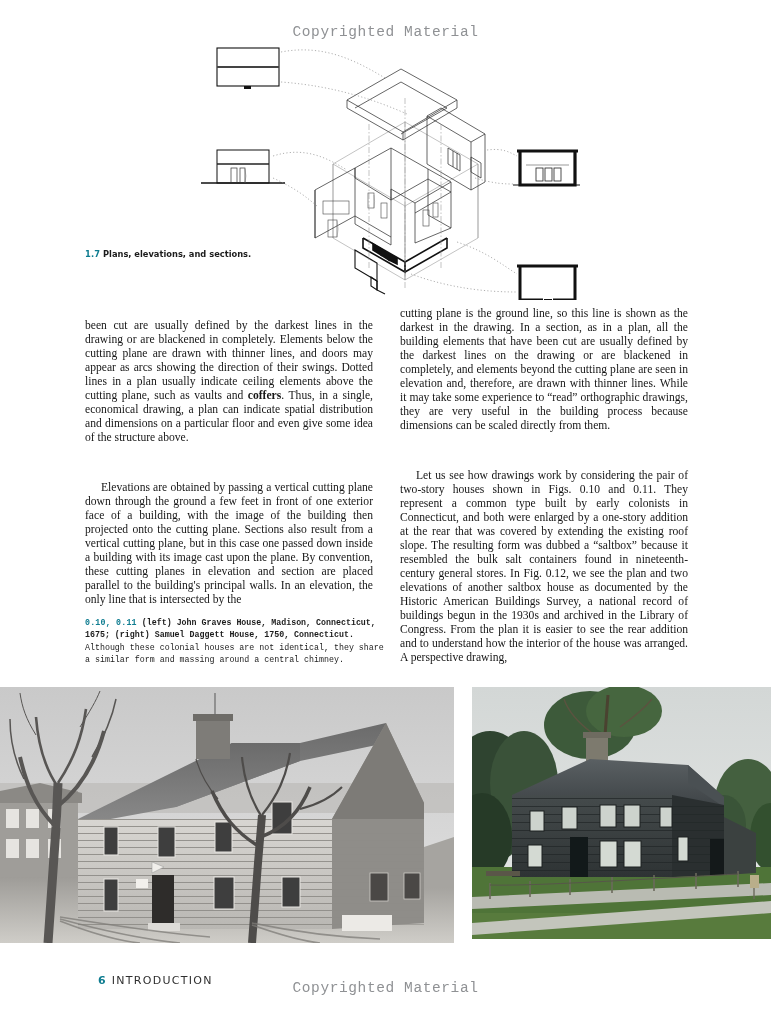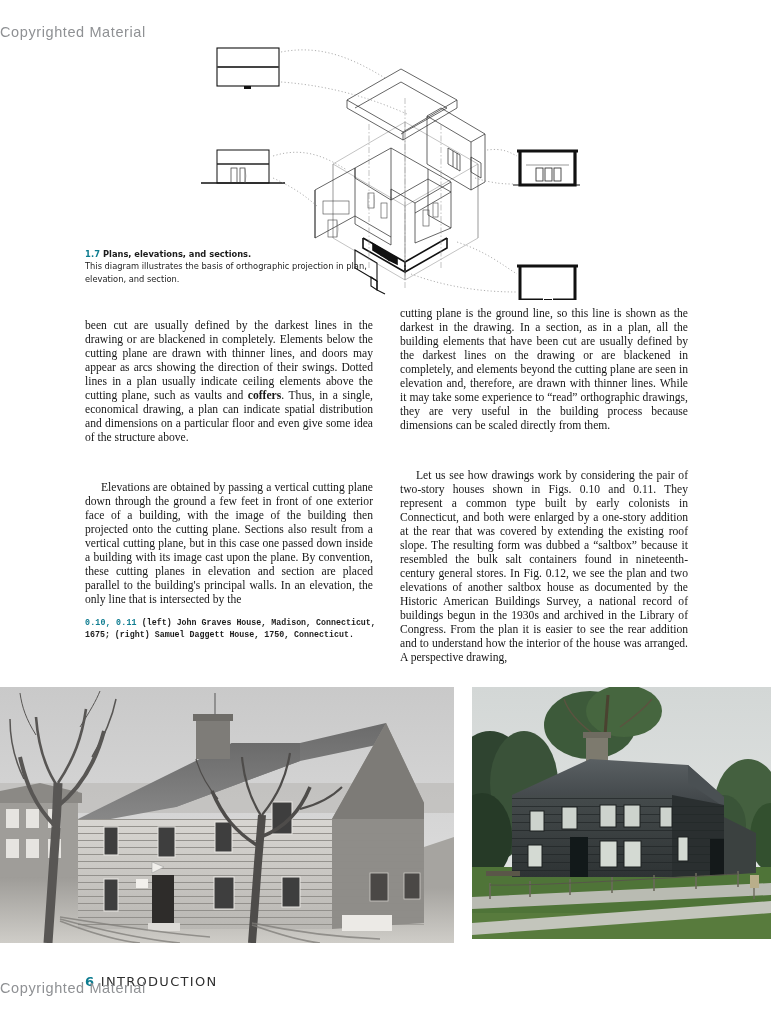--- a/index.html
+++ b/index.html
@@ -11,21 +11,22 @@
     position: relative;
     overflow: hidden;
     font-family: "Liberation Serif", serif;
     color: #1a1a1a;
   }
 
   
   .watermark {
     position: absolute;
     width: 100%;
-    font-family: Liberation Sans, sans-serif;
+    text-align: center;
+    font-family: Liberation Mono, monospace;
     font-size: 14.5px;
     letter-spacing: 0.6px;
     color: #8f9194;
     font-weight: 400;
   }
   #wm-top { top: 24px; left: 0; }
   #wm-bottom { top: 980px; left: 0; }
 
   
   #fig09 {
@@ -76,23 +77,23 @@
     position: absolute;
     overflow: hidden;
   }
   #photo-left  { left: 0px;   top: 687px; width: 454px; height: 256px; }
   #photo-right { left: 472px; top: 687px; width: 299px; height: 252px; }
   .photo svg { display: block; width: 100%; height: 100%; }
 
   
   #folio {
     position: absolute;
-    left: 85px; top: 974px;
+    left: 98px; top: 974px;
     font-family: "DejaVu Sans", sans-serif;
-    font-size: 13px;
+    font-size: 11px;
     letter-spacing: 1.1px;
     color: #1c5d78;
     font-weight: bold;
   }
   #folio .num { color: #0e7c90; }
   #folio .label { color: #2f2f2f; font-weight: normal; letter-spacing: 1.3px; }
 </style>
 </head>
 <body>
 
@@ -218,36 +219,36 @@
         <line x1="210" y1="60" x2="210" y2="250"></line>
         <line x1="246" y1="86" x2="246" y2="232"></line>
       </g>
     </g>
   </svg>
 </div>
 
 <div class="caption" id="cap09">
   <span class="fignum">1.7</span>
   <span class="headline">Plans, elevations, and sections.</span><br>
-  <span>This diagram illustrates the basis of orthographic projection in plan, elevation, and section.</span>
 </div>
 
 <div class="col" id="col-left">
   <p><span>been cut are usually defined by the darkest lines in the drawing or are blackened in completely. Elements below the cutting plane are drawn with thinner lines, and doors may appear as arcs showing the direction of their swings. Dotted lines in a plan usually indicate ceiling elements above the cutting plane, such as vaults and </span><b>coffers</b><span>. Thus, in a single, economical drawing, a plan can indicate spatial distribution and dimensions on a particular floor and even give some idea of the structure above.</span></p>
   <p>Elevations are obtained by passing a vertical cutting plane down through the ground a few feet in front of one exterior face of a building, with the image of the building then projected onto the cutting plane. Sections also result from a vertical cutting plane, but in this case one passed down inside a building with its image cast upon the plane. By convention, these cutting planes in elevation and section are placed parallel to the building's principal walls. In an elevation, the only line that is intersected by the</p>
 </div>
 
 <div class="col" id="col-right">
   <p>cutting plane is the ground line, so this line is shown as the darkest in the drawing. In a section, as in a plan, all the building elements that have been cut are usually defined by the darkest lines on the drawing or are blackened in completely, and elements beyond the cutting plane are seen in elevation and, therefore, are drawn with thinner lines. While it may take some experience to “read” orthographic drawings, they are very useful in the building process because dimensions can be scaled directly from them.</p>
   <p>Let us see how drawings work by considering the pair of two-story houses shown in Figs. 0.10 and 0.11. They represent a common type built by early colonists in Connecticut, and both were enlarged by a one-story addition at the rear that was covered by extending the existing roof slope. The resulting form was dubbed a “saltbox” because it resembled the bulk salt containers found in nineteenth-century general stores. In Fig. 0.12, we see the plan and two elevations of another saltbox house as documented by the Historic American Buildings Survey, a national record of buildings begun in the 1930s and archived in the Library of Congress. From the plan it is easier to see the rear addition and to understand how the interior of the house was arranged. A perspective drawing,</p>
 </div>
 
 <div class="caption" id="cap1011">
   <span class="fignum">0.10, 0.11</span>
   <span class="headline">(left) John Graves House, Madison, Connecticut, 1675; (right) Samuel Daggett House, 1750, Connecticut.</span><br>
+  <span>Although these colonial houses are not identical, they share a similar form and massing around a central chimney.</span>
 </div>
 
 <div class="photo" id="photo-left">
   <svg viewBox="0 0 454 256" preserveAspectRatio="none" xmlns="http://www.w3.org/2000/svg">
     <defs>
       <linearGradient id="bwSky" x1="0" y1="0" x2="0" y2="1">
         <stop offset="0%" stop-color="#c9c9c9"></stop>
         <stop offset="100%" stop-color="#e2e2e2"></stop>
       </linearGradient>
       <linearGradient id="bwGround" x1="0" y1="0" x2="0" y2="1">

